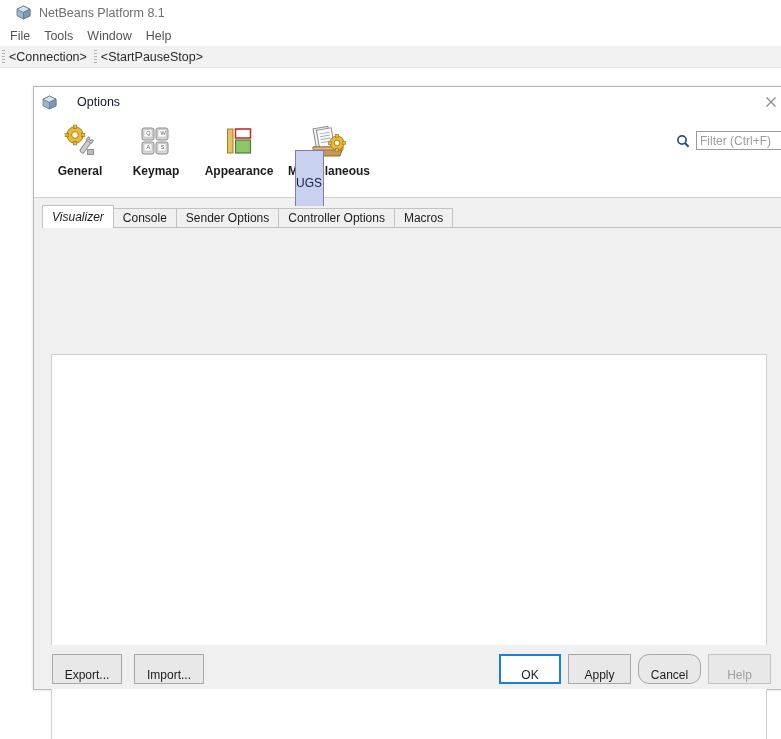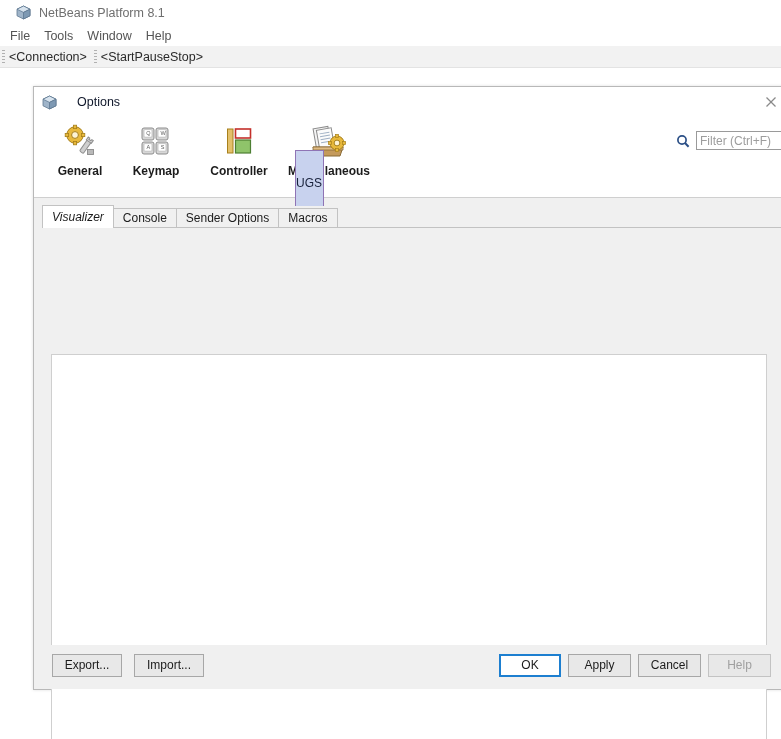--- a/index.html
+++ b/index.html
@@ -257,30 +257,30 @@
   .dlg-footer {
     position: absolute;
     left: 0;
     bottom: 0;
     width: 760px;
     height: 44px;
     background: #f0f0f0;
   }
   .btn {
     position: absolute;
-    height: 23px;
+    height: 30px;
     background: #e8e8e8;
     border: 1px solid #a7a7a7;
     box-sizing: border-box;
     font-family: "Liberation Sans", sans-serif;
     font-size: 12px;
     color: #1c1c1c;
     text-align: center;
     line-height: 21px;
-    padding: 0;
+    padding: 10px;
   }
   .btn.default {
     border: 2px solid #1d7fd0;
     background: #ffffff;
     line-height: 19px;
   }
   .btn.disabled { color: #a0a0a0; background: #e8e8e8; border-color: #c3c3c3; }
 
   
   .desktop {
@@ -395,21 +395,21 @@
         </div>
 
         <div class="cat wide">
           <span class="ic">
             <svg width="36" height="34" viewBox="0 0 36 34">
               <rect x="6.5" y="4" width="5.5" height="24" fill="#e3c06a" stroke="#a7801c" stroke-width="1"></rect>
               <rect x="14.5" y="4" width="15" height="9" fill="#ffffff" stroke="#c4302b" stroke-width="1.6"></rect>
               <rect x="14.5" y="15" width="15" height="13" fill="#8fc46a" stroke="#4d7f33" stroke-width="1.2"></rect>
             </svg>
           </span>
-          <span class="lbl">Controller</span>
+          <span class="lbl">Appearance</span>
         </div>
 
         <div class="cat wide">
           <span class="ic">
             <svg width="38" height="34" viewBox="0 0 38 34">
               <g transform="rotate(-10 15 14)">
                 <rect x="5" y="2" width="15" height="19" fill="#f4f4f4" stroke="#8b8b8b" stroke-width="1"></rect>
                 <rect x="8" y="4" width="15" height="19" fill="#fbfbfb" stroke="#8b8b8b" stroke-width="1"></rect>
                 <g stroke="#9fb0c4" stroke-width="1">
                   <line x1="10.5" y1="8" x2="20.5" y2="8"></line>
@@ -451,29 +451,30 @@
         <input class="filter-input" type="text" placeholder="Filter (Ctrl+F)" style="">
       </div>
     </div>
 
     <div class="dlg-body">
 
       <div class="tabstrip">
         <div class="tab active">Visualizer</div>
         <div class="tab">Console</div>
         <div class="tab">Sender Options</div>
+        <div class="tab">Controller Options</div>
         <div class="tab">Macros</div>
       </div>
 
       <div class="content-panel"></div>
     </div>
 
     <div class="dlg-footer">
       <button class="btn" style="left:18px; top:9px; width:70px;">Export...</button>
       <button class="btn" style="left:100px; top:9px; width:70px;">Import...</button>
       <button class="btn default" style="left:465px; top:9px; width:62px;">OK</button>
       <button class="btn" style="left:534px; top:9px; width:63px;">Apply</button>
-      <button class="btn" style="left:604px; top:9px; width:63px;">Cancel</button>
+      <button class="btn" style="left:604px; top:9px; width:63px;border-radius:11px;">Cancel</button>
       <button class="btn disabled" style="left:674px; top:9px; width:63px;">Help</button>
     </div>
 
   </div>
 </div>
 
 </body></html>

